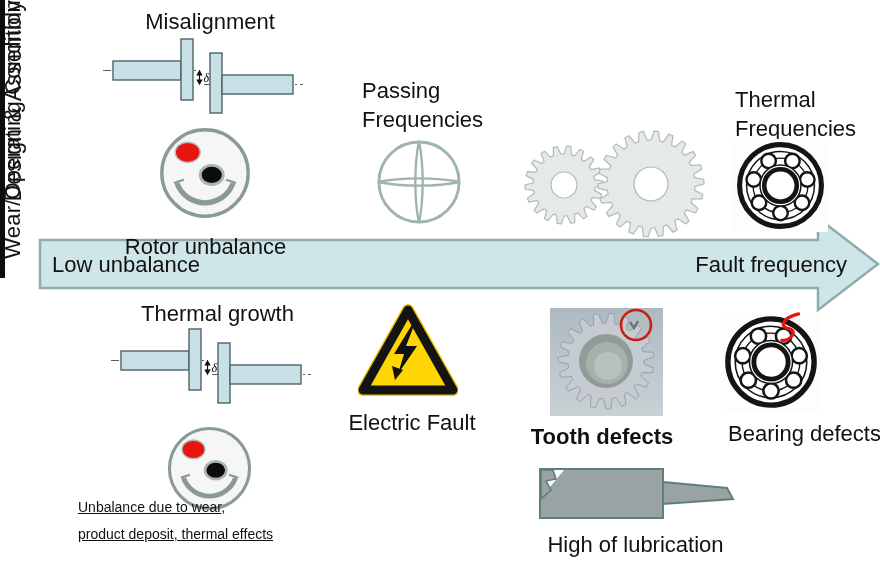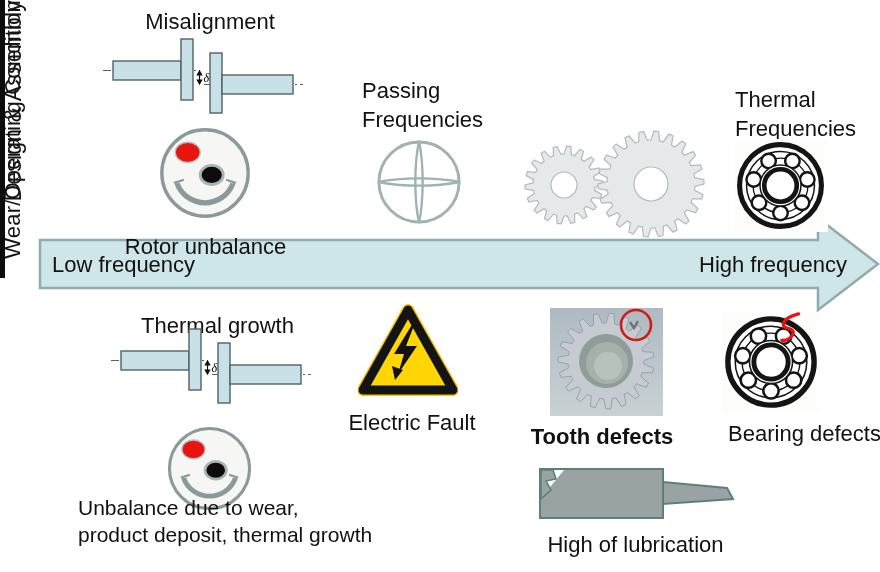--- a/index.html
+++ b/index.html
@@ -7,21 +7,21 @@
           font-family:"Liberation Sans", sans-serif;color:#111;}
   .abs{position:absolute;}
   .lbl{font-size:22px;line-height:27px;color:#111;white-space:nowrap;}
   .center{text-align:center;}
   .right{text-align:right;}
   .vlabel{writing-mode:vertical-rl;transform:rotate(180deg);font-size:22px;color:#141414;
           display:flex;align-items:center;justify-content:center;letter-spacing:0.2px;}
   .vbar{background:#0d0d0d;}
   .photo{background:#fdfdfb;}
   svg{display:block;}
-  .small2{font-size:21px;line-height:27px;white-space:nowrap;}
+  .small2{font-size:14px;line-height:27px;white-space:nowrap;text-decoration:underline;}
 </style>
 </head>
 <body>
 
 <svg width="0" height="0" style="position:absolute">
   <defs>
     <g id="bearing">
       <circle cx="50" cy="50" r="44" fill="#ffffff" stroke="#141414" stroke-width="5.5"></circle>
       <circle cx="50" cy="50" r="36.5" fill="none" stroke="#141414" stroke-width="1.6"></circle>
       <circle cx="50" cy="50" r="29.5" fill="none" stroke="#141414" stroke-width="1.4"></circle>
@@ -69,22 +69,22 @@
 
   <div class="abs vlabel" style="left:0;top:28;width:46;height:202;font-size:23px;">Design &amp; Assembly</div>
   <div class="abs vbar" style="left:48;top:28;width:5px;height:202px;"></div>
 
   <div class="abs vlabel" style="left:0;top:293;width:46;height:278;">Wear/Operating Condition</div>
   <div class="abs vbar" style="left:48;top:293;width:5px;height:278px;"></div>
 
   <svg class="abs" style="left:38px;top:215px;" width="842" height="100" viewBox="0 0 842 100">
     <polygon points="2,25 780,25 780,3 840,49 780,95 780,73 2,73" stroke="#8fabad" stroke-width="2.5" fill="#cfe6e9"></polygon>
   </svg>
-  <div class="abs lbl" style="left:52px;top:251px;">Low frequency</div>
-  <div class="abs lbl right" style="left:650px;top:251px;width:197px;">High frequency</div>
+  <div class="abs lbl" style="left:52px;top:251px;">Low unbalance</div>
+  <div class="abs lbl right" style="left:650px;top:251px;width:197px;">Fault frequency</div>
 
   <div class="abs lbl center" style="left:100px;top:8px;width:220px;">Misalignment</div>
   <svg class="abs" style="left:95px;top:38px;" width="215" height="92" viewBox="0 0 215 92">
     <use href="#shaftpair"></use>
     <text x="108.5" y="44" font-size="12" font-family="Liberation Serif, serif" font-style="italic">δ</text>
   </svg>
 
   <svg class="abs" style="left:157px;top:125px;" width="96" height="96" viewBox="0 0 100 100">
     <use href="#unbalance"></use>
   </svg>
@@ -110,32 +110,32 @@
   <div class="abs lbl" style="left:735px;top:85px;line-height:29px;">
     <div>Thermal</div>
     <div>Frequencies</div>
   </div>
   <div class="abs photo" style="left:733px;top:139px;width:95px;height:93px;">
     <svg width="95" height="93" viewBox="0 0 100 100">
       <use href="#bearing"></use>
     </svg>
   </div>
 
-  <div class="abs lbl center" style="left:110px;top:300px;width:215px;margin-top:12px;">Thermal growth</div>
+  <div class="abs lbl center" style="left:110px;top:300px;width:215px;">Thermal growth</div>
   <svg class="abs" style="left:103px;top:328px;" width="215" height="92" viewBox="0 0 215 92">
     <use href="#shaftpair"></use>
     <text x="108.5" y="44" font-size="12" font-family="Liberation Serif, serif" font-style="italic">δ</text>
   </svg>
 
   <svg class="abs" style="left:165px;top:424px;" width="89" height="89" viewBox="0 0 100 100">
     <use href="#unbalance"></use>
   </svg>
   <div class="abs small2" style="left:78px;top:494px;">
     <div>Unbalance due to wear,</div>
-    <div>product deposit, thermal growth</div>
+    <div>product deposit, thermal effects</div>
   </div>
 
   <svg class="abs" style="left:358px;top:303px;" width="100" height="95" viewBox="0 0 100 95">
     <polygon points="50,7 95,87 5,87" fill="none" stroke="#f2c500" stroke-width="12" stroke-linejoin="round"></polygon>
     <polygon points="50,7 95,87 5,87" stroke="#141414" stroke-width="9" stroke-linejoin="round" fill="#ffd503"></polygon>
     <g fill="#111">
       <polygon points="55,20 36,51 46,51 40,71 59,43 48,43 57,20"></polygon>
       <polygon points="34,63 45,67 37,77"></polygon>
     </g>
   </svg>

